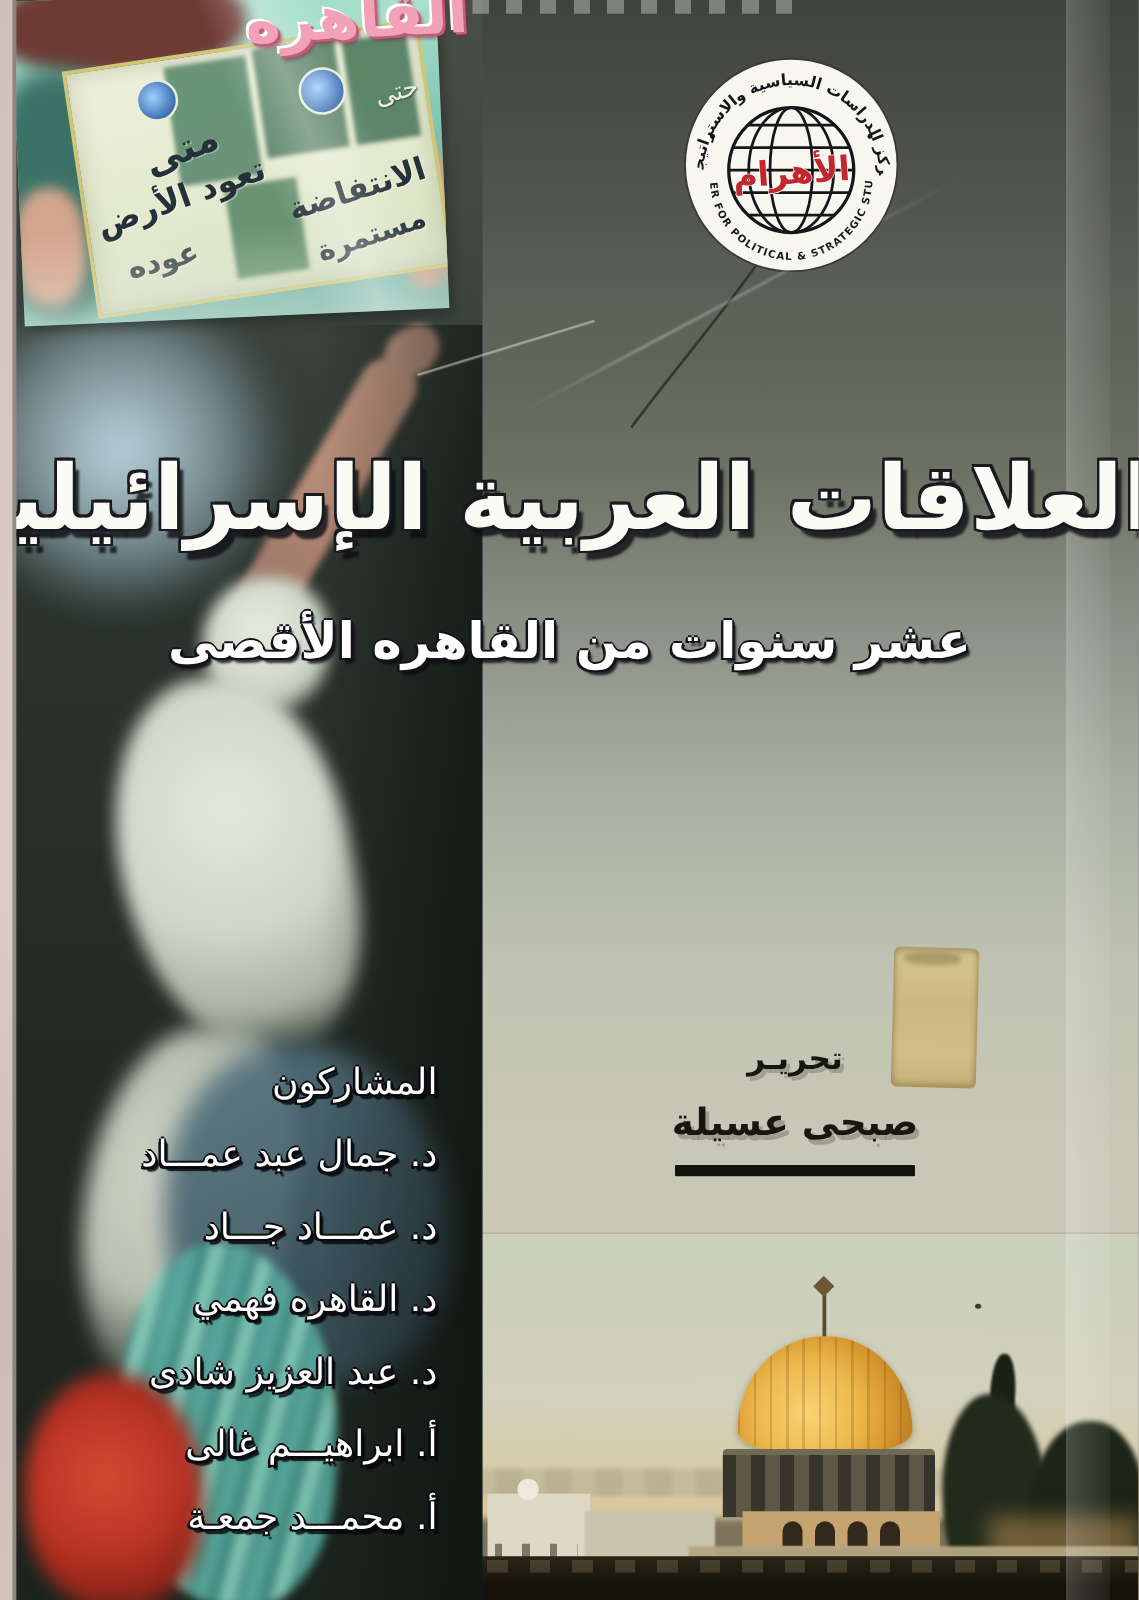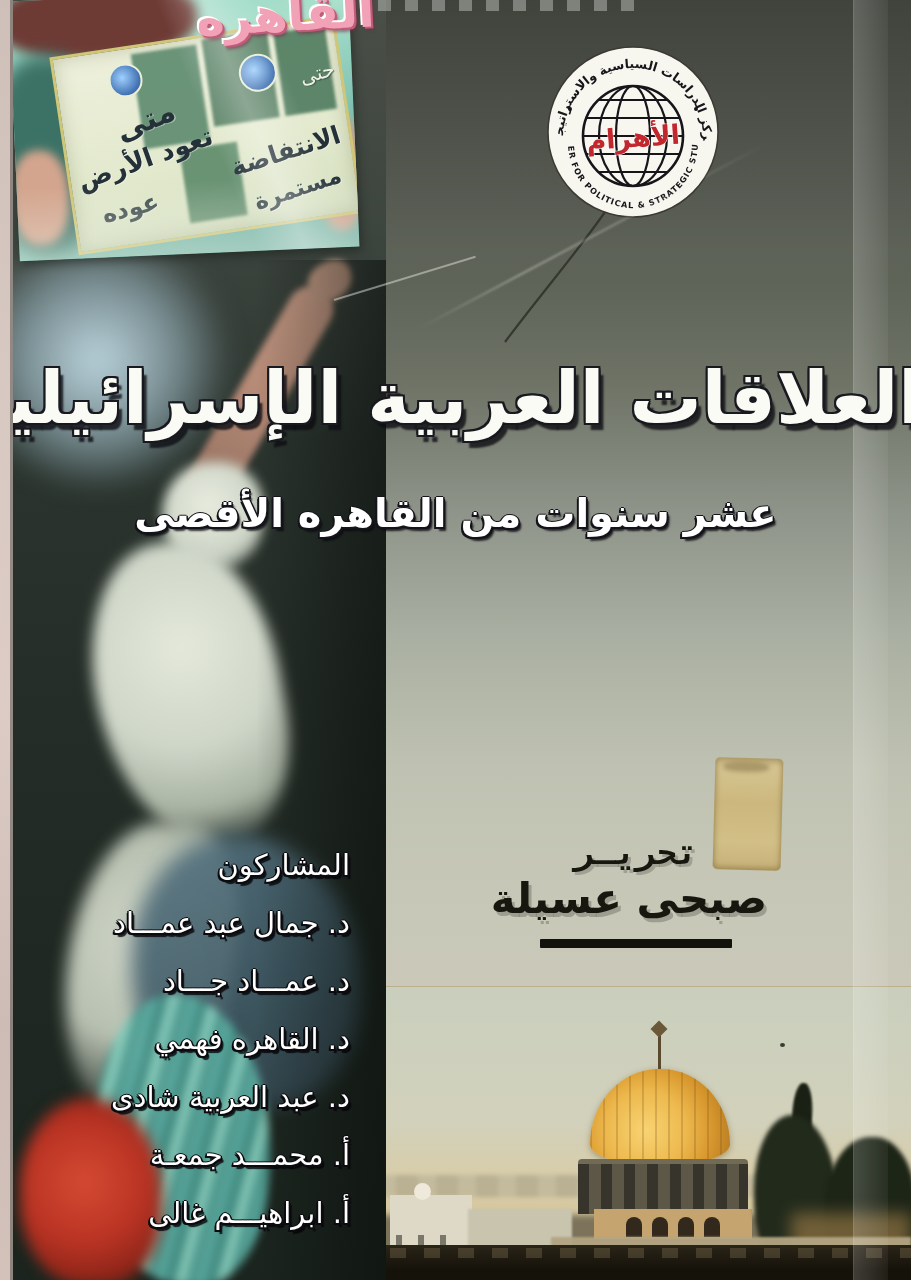--- a/index.html
+++ b/index.html
@@ -144,23 +144,23 @@
   .title{left:0;top:356px;width:911px;z-index:30;text-align:center;direction:rtl;white-space:nowrap;
     font-size:72px;font-weight:bold;letter-spacing:1px;color:#fbfbf5;
     text-shadow:2px 0 0 #191920,-2px 0 0 #191920,0 2px 0 #191920,0 -2px 0 #191920,
       2px 2px 0 #191920,-2px 2px 0 #191920,2px -2px 0 #191920,-2px -2px 0 #191920,
       5px 7px 2px rgba(12,12,18,.8);padding-left:12px;}
   .subtitle{left:0;top:490px;width:911px;z-index:30;text-align:center;direction:rtl;white-space:nowrap;
     font-size:40px;font-weight:bold;color:#ffffff;
     text-shadow:1.5px 0 0 #14141a,-1.5px 0 0 #14141a,0 1.5px 0 #14141a,0 -1.5px 0 #14141a,
       2px 2px 0 #14141a,-2px 2px 0 #14141a,3px 4px 2px rgba(10,10,15,.8);}
   .editor{left:505px;top:832px;width:262px;z-index:30;text-align:center;direction:rtl;color:#17170f;}
-  .editor .label{font-size:34px;font-weight:bold;letter-spacing:1px;
-    text-shadow:3px 3px 0 rgba(115,115,103,.45);font-family:Liberation Mono, monospace;}
-  .editor .name{margin-top:0;font-size:42px;font-weight:bold;white-space:nowrap;
+  .editor .label{font-size:25px;font-weight:bold;letter-spacing:1px;
+    text-shadow:3px 3px 0 rgba(115,115,103,.45);}
+  .editor .name{margin-top:20px;font-size:30px;font-weight:bold;white-space:nowrap;
     text-shadow:3px 4px 0 rgba(115,115,103,.5);}
   .editor .rule{margin:16px auto 0;width:192px;height:9px;background:#13130d;border-radius:1px;}
   .contributors{left:20px;top:836px;width:330px;z-index:30;direction:rtl;text-align:right;padding-right:0;}
   .contributors .line{height:58px;line-height:58px;font-size:29px;font-weight:normal;color:#ffffff;white-space:nowrap;
     text-shadow:1.5px 0 0 #0c0c10,-1.5px 0 0 #0c0c10,0 1.5px 0 #0c0c10,0 -1.5px 0 #0c0c10,
       2px 2px 0 #0c0c10,-2px 2px 0 #0c0c10,3px 4px 1px rgba(5,5,8,.85);}
   .contributors .header{padding-left:4px;}
 </style>
 </head>
 <body>
@@ -278,19 +278,19 @@
     <div class="label">تحريـر</div>
     <div class="name">صبحى عسيلة</div>
     <div class="rule"></div>
   </div>
 
   <div class="abs contributors">
     <div class="line header">المشاركون</div>
     <div class="line">د. جمال عبد عمـــاد</div>
     <div class="line">د. عمـــاد جـــاد</div>
     <div class="line">د. القاهره فهمي</div>
-    <div class="line">د. عبد العربية شادى</div>
+    <div class="line">د. عبد العزيز شادى</div>
+    <div class="line">أ. ابراهيـــم غالى</div>
     <div class="line">أ. محمـــد جمعـة</div>
-    <div class="line">أ. ابراهيـــم غالى</div>
   </div>
 
   <div class="abs edge-left"></div>
 </div>
 
 </body></html>

